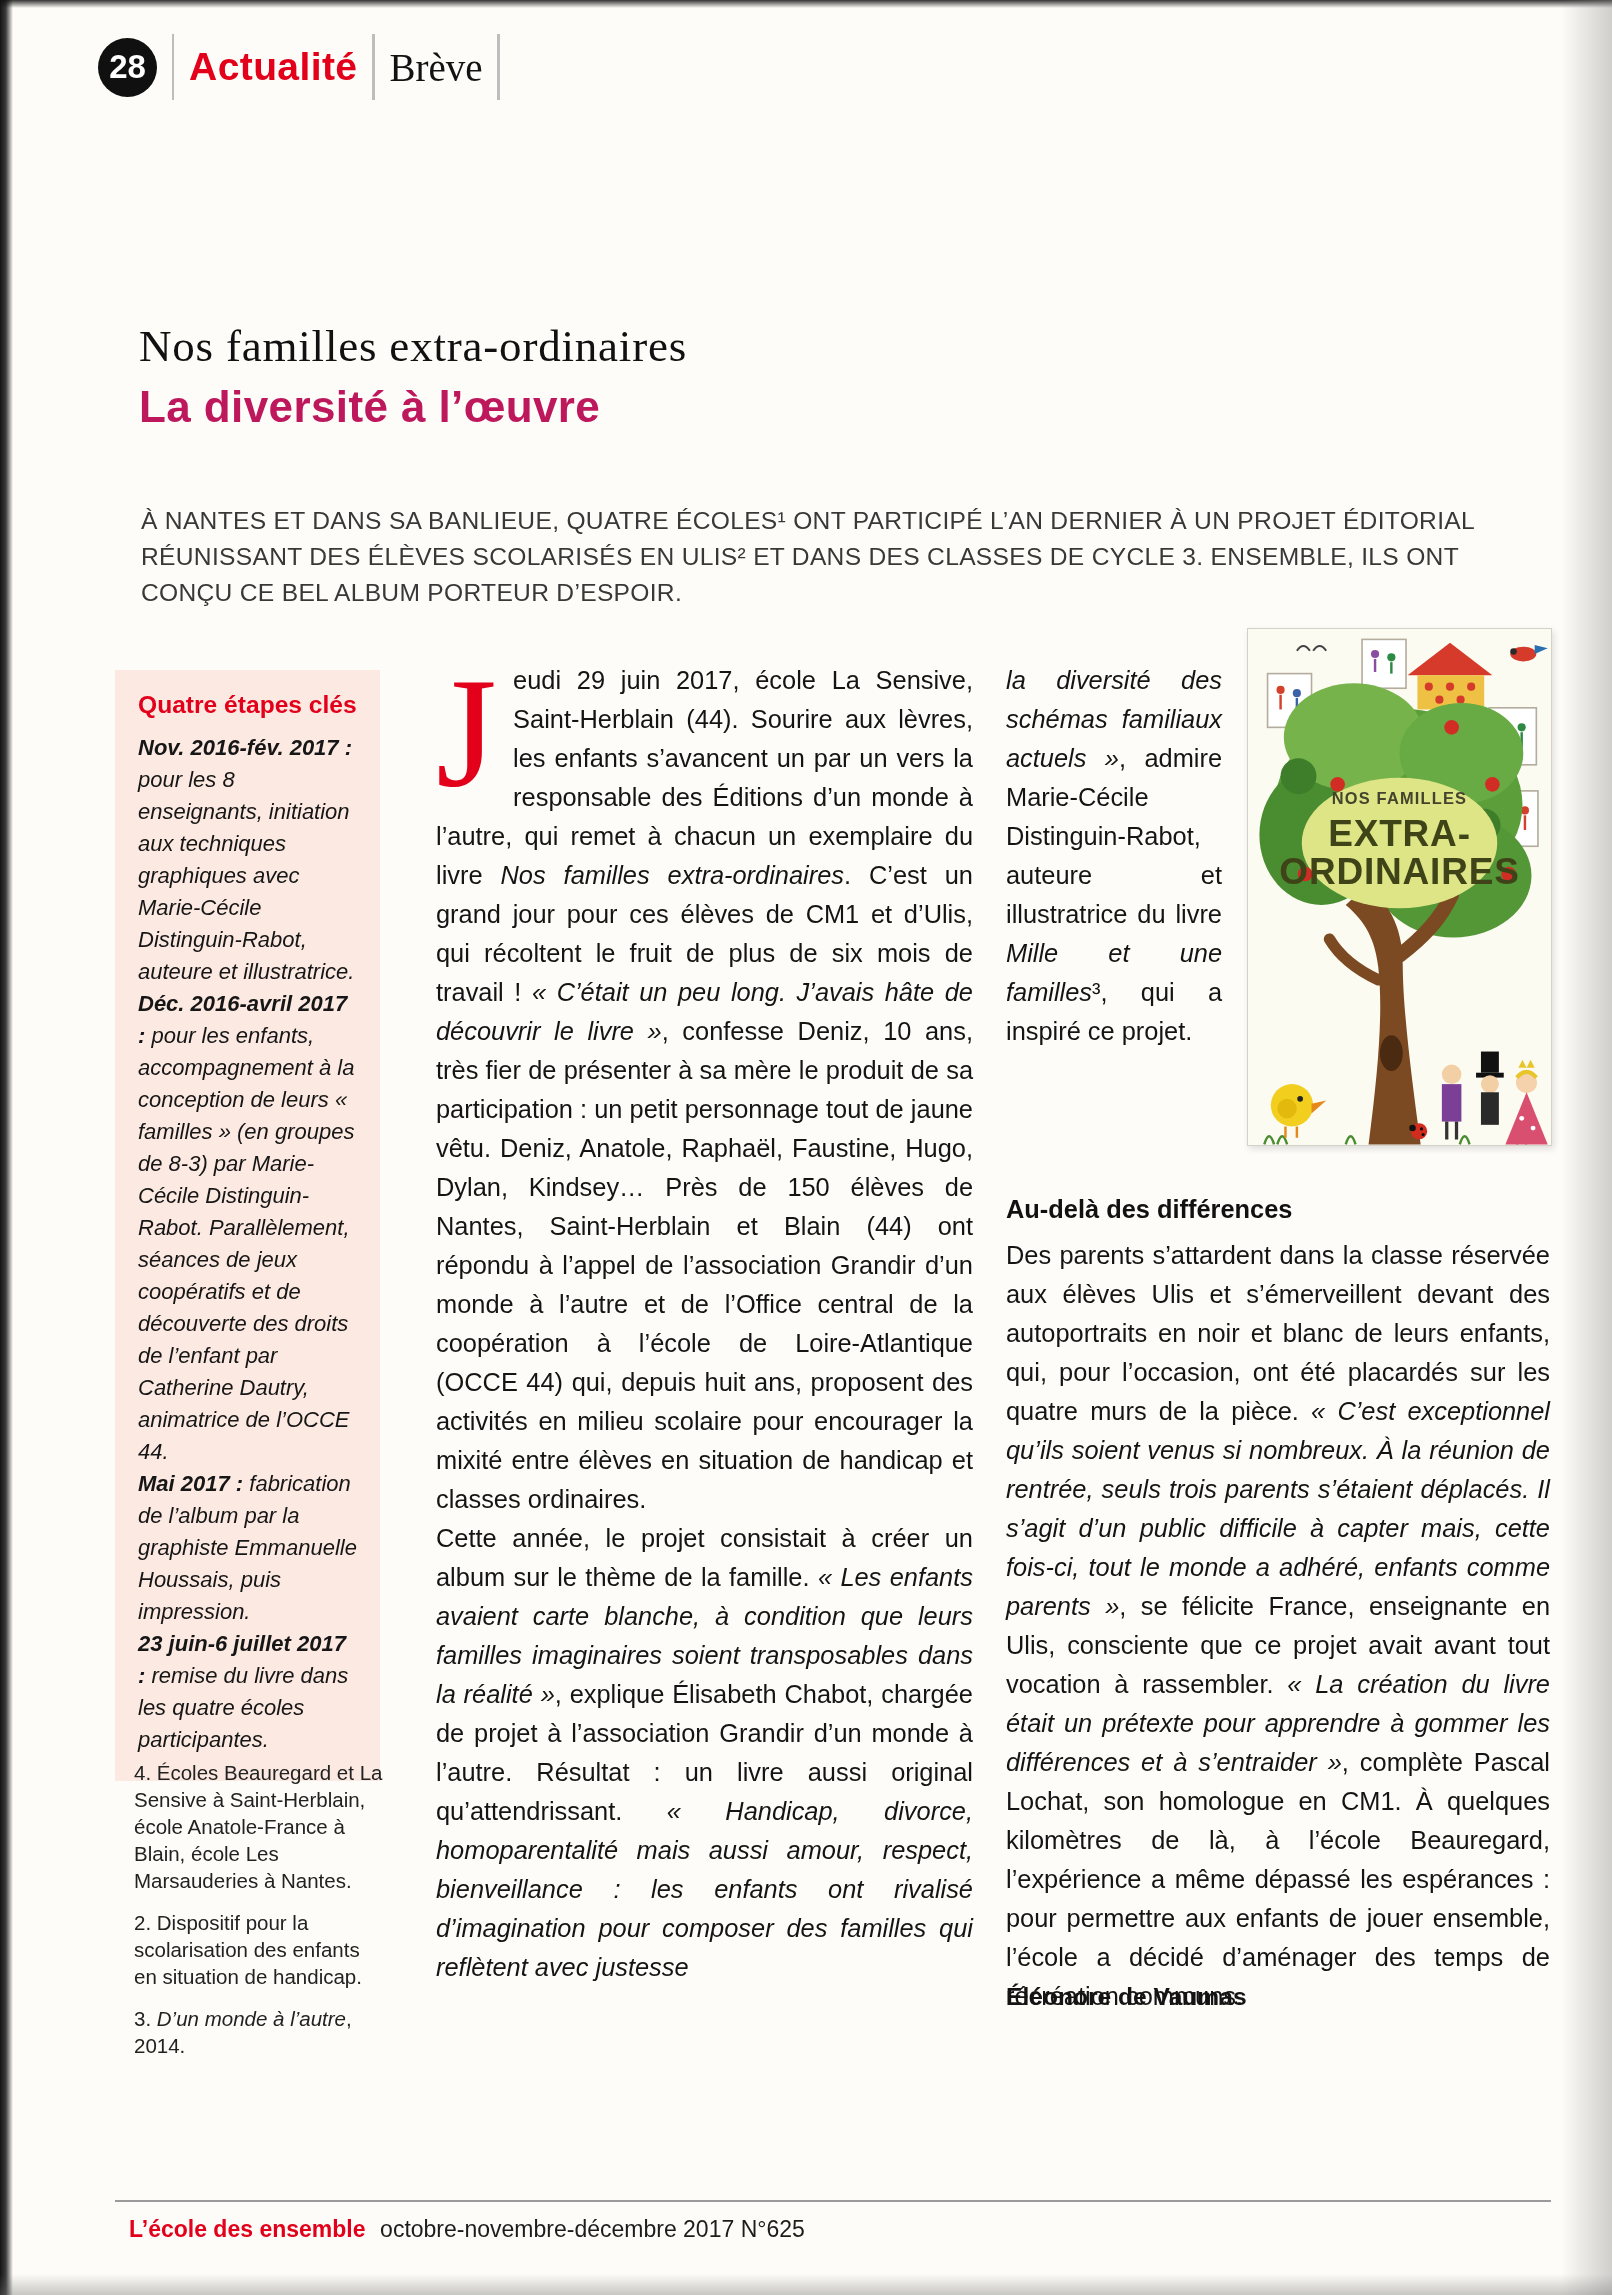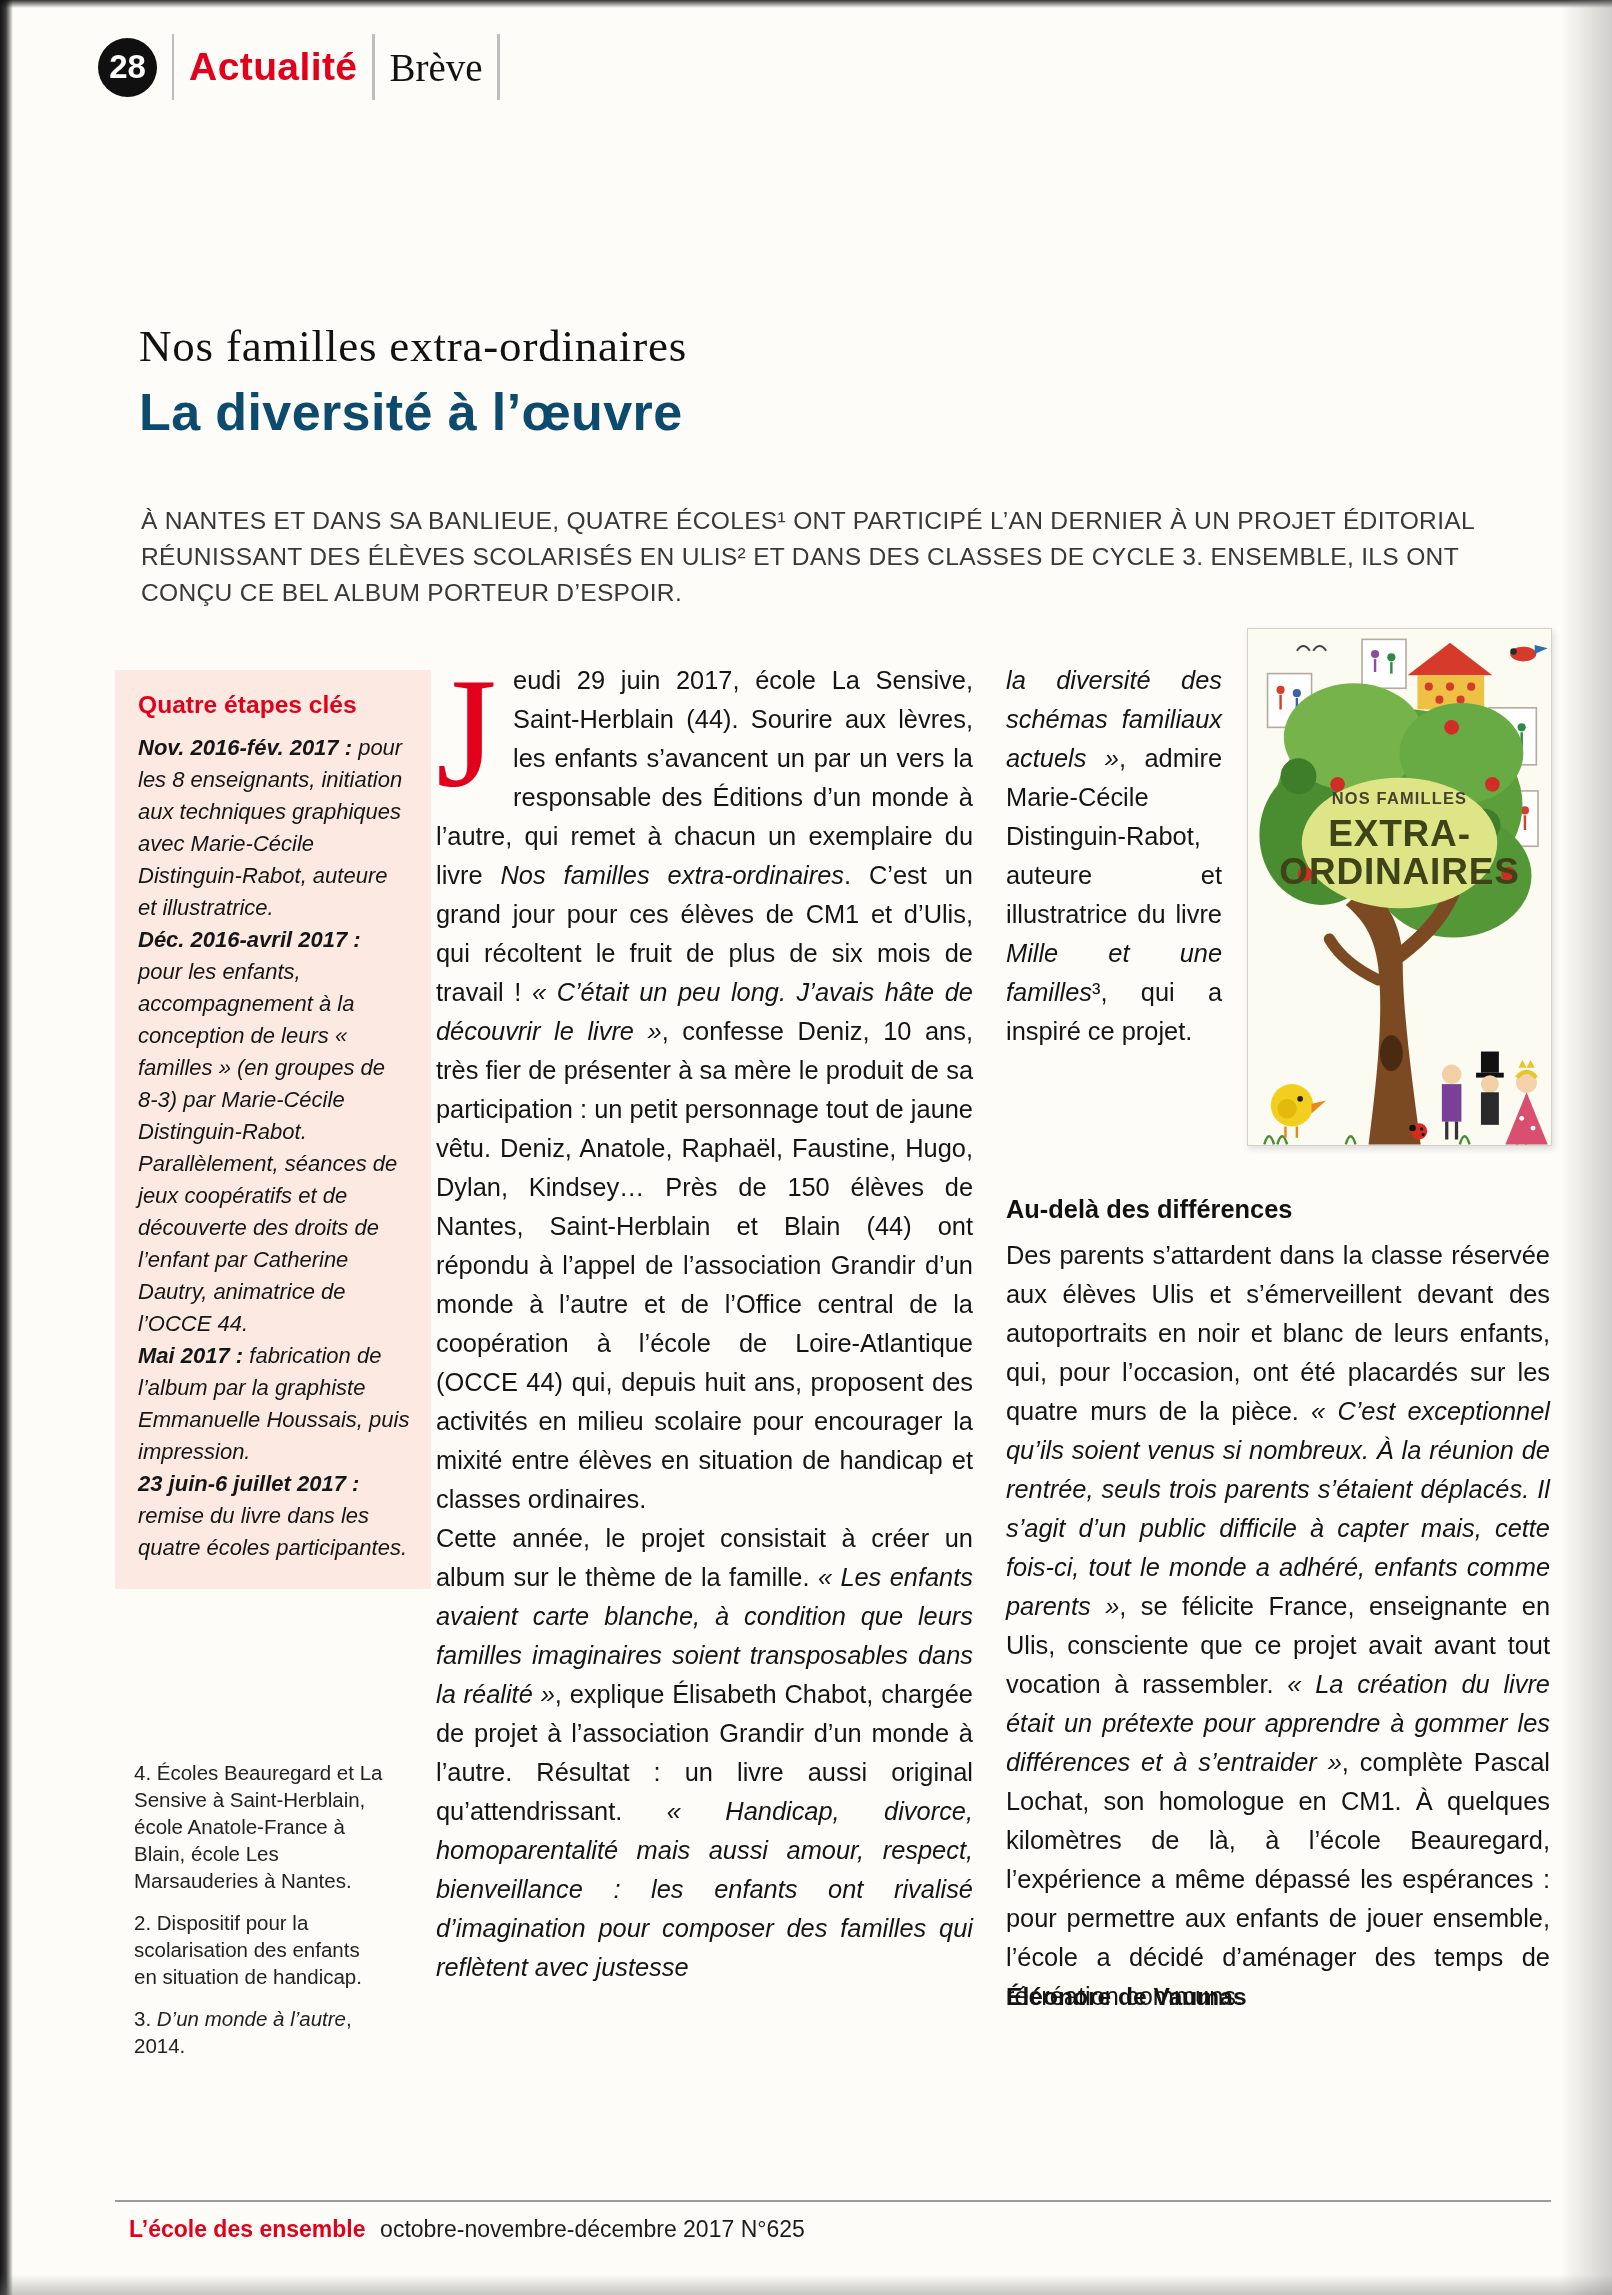--- a/index.html
+++ b/index.html
@@ -30,28 +30,28 @@
   .header{position:absolute;left:98px;top:34px;display:flex;align-items:center;gap:14.8px;}
   .page-badge{width:59px;height:59px;border-radius:50%;background:#101010;color:#fff;
     display:flex;align-items:center;justify-content:center;font-size:33px;font-weight:700;}
   .vbar{width:2.5px;height:66px;background:#bdbdbd;}
   .section-label{font-size:39px;font-weight:700;color:var(--accent-red,#e2001a);letter-spacing:0.4px;}
   .rubric-label{font-family:"Liberation Serif",serif;font-size:39px;color:#121212;}
 
   
   .headline{position:absolute;left:139px;top:320px;}
   .kicker{font-family:"Liberation Serif",serif;font-size:45px;color:#111;letter-spacing:0.8px;}
-  .page-title{font-size:52px;font-weight:700;color:#0c4a6e;margin-top:9.8px;letter-spacing:0.4px;}
+  .page-title{font-size:44px;font-weight:700;color:#be185d;margin-top:9.8px;letter-spacing:0.4px;}
 
   
   .standfirst{position:absolute;left:141px;top:503px;width:1344px;
     font-size:24.6px;line-height:36px;color:#383838;letter-spacing:0.3px;}
 
   
-  .sidebar-box{position:absolute;left:115px;top:670px;width:316px;
+  .sidebar-box{position:absolute;left:115px;top:670px;width:265px;
     background:var(--sidebar-bg,#fceae2);padding:21px 21px 24.6px 23px;}
   .sidebar-title{color:var(--accent-red,#e2001a);font-size:24.6px;font-weight:700;margin-bottom:13px;}
   .sb-entry{font-size:22px;line-height:32px;color:#161616;}
   .i{font-style:italic;}
   .bi{font-weight:700;font-style:italic;}
 
   
   .footnotes{position:absolute;left:134px;top:1759px;width:252px;}
   .footnote{font-size:20.5px;line-height:27px;color:#222;margin-bottom:14.8px;}
 

